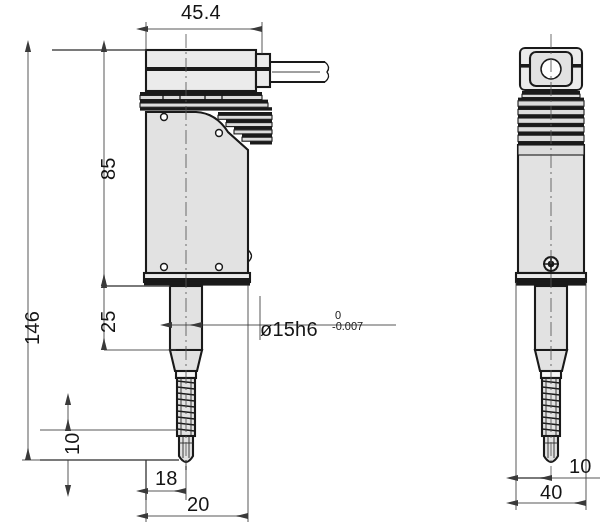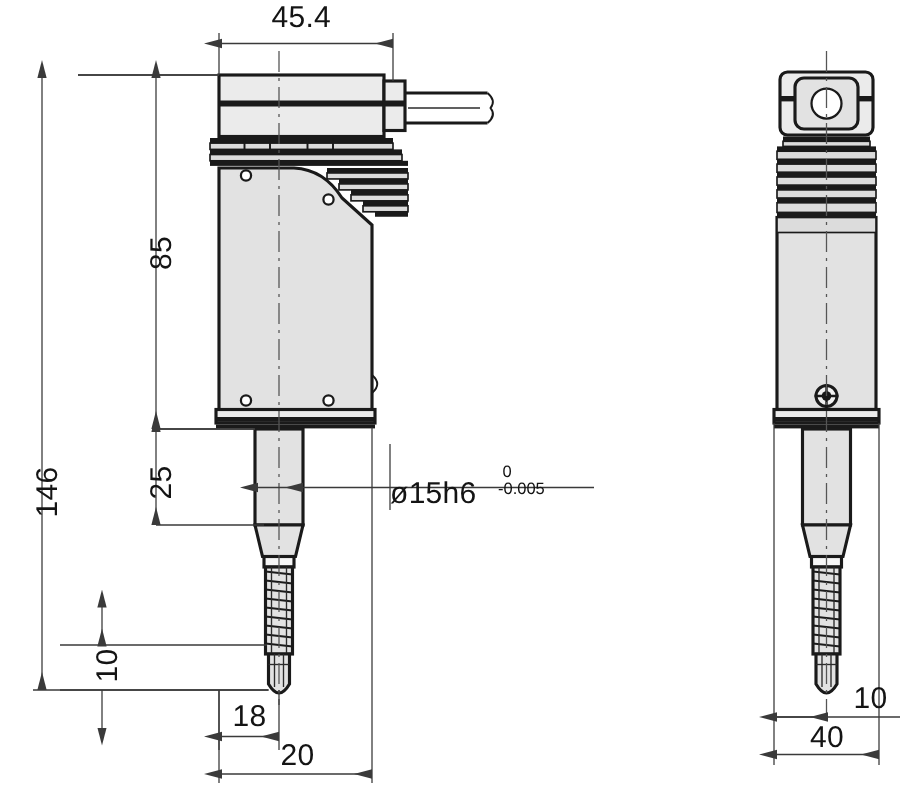--- a/index.html
+++ b/index.html
@@ -291,20 +291,20 @@
     <span class="lbl rot" style="left:62px;top:455px;">10</span>
 
     <span class="lbl" style="left:155px;top:468px;text-align:right;">18</span>
 
     <span class="lbl" style="left:187px;top:494px;">20</span>
 
     <span class="lbl" style="left:260px;top:319px;">ø15h6</span>
 
     <div class="tolbox" style="left:332px;top:310px;">
       <span class="tu">0</span>
-      <span class="tl">-0.005</span>
+      <span class="tl">-0.007</span>
     </div>
 
     <span class="lbl" style="left:540px;top:482px;">40</span>
 
     <span class="lbl" style="left:569px;top:456px;">10</span>
   </div>
 </div>
 
 </body></html>

